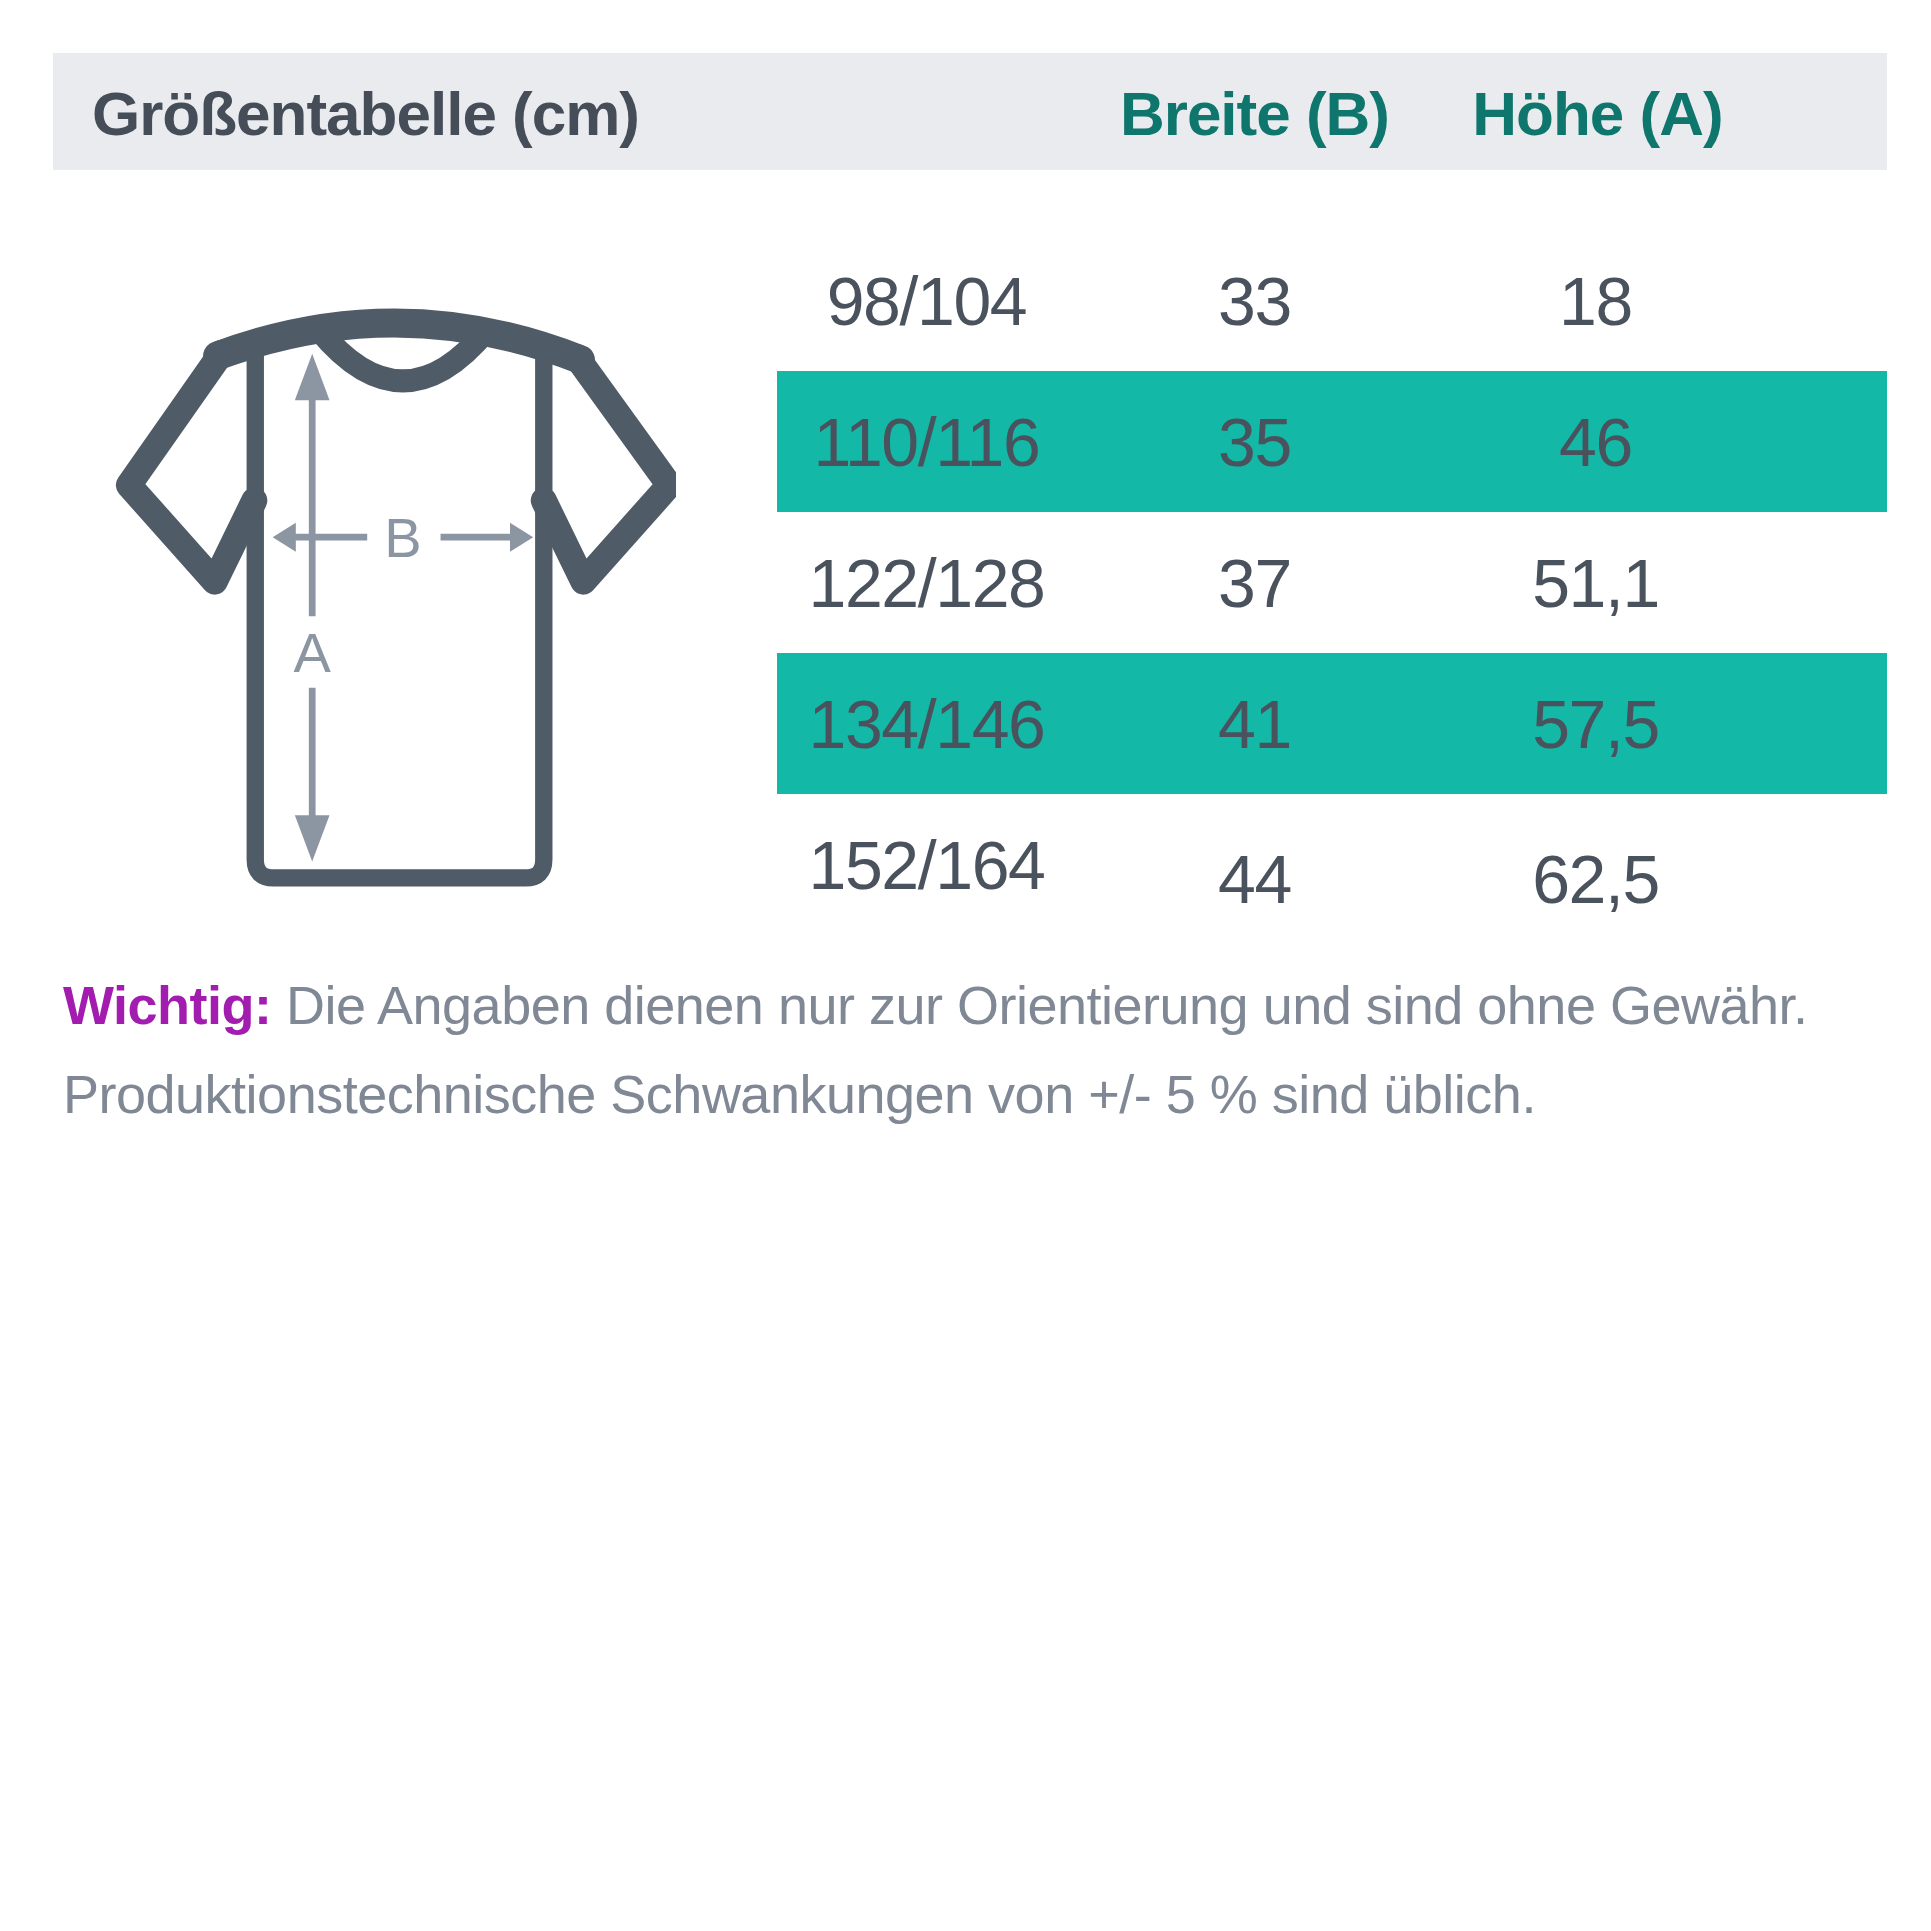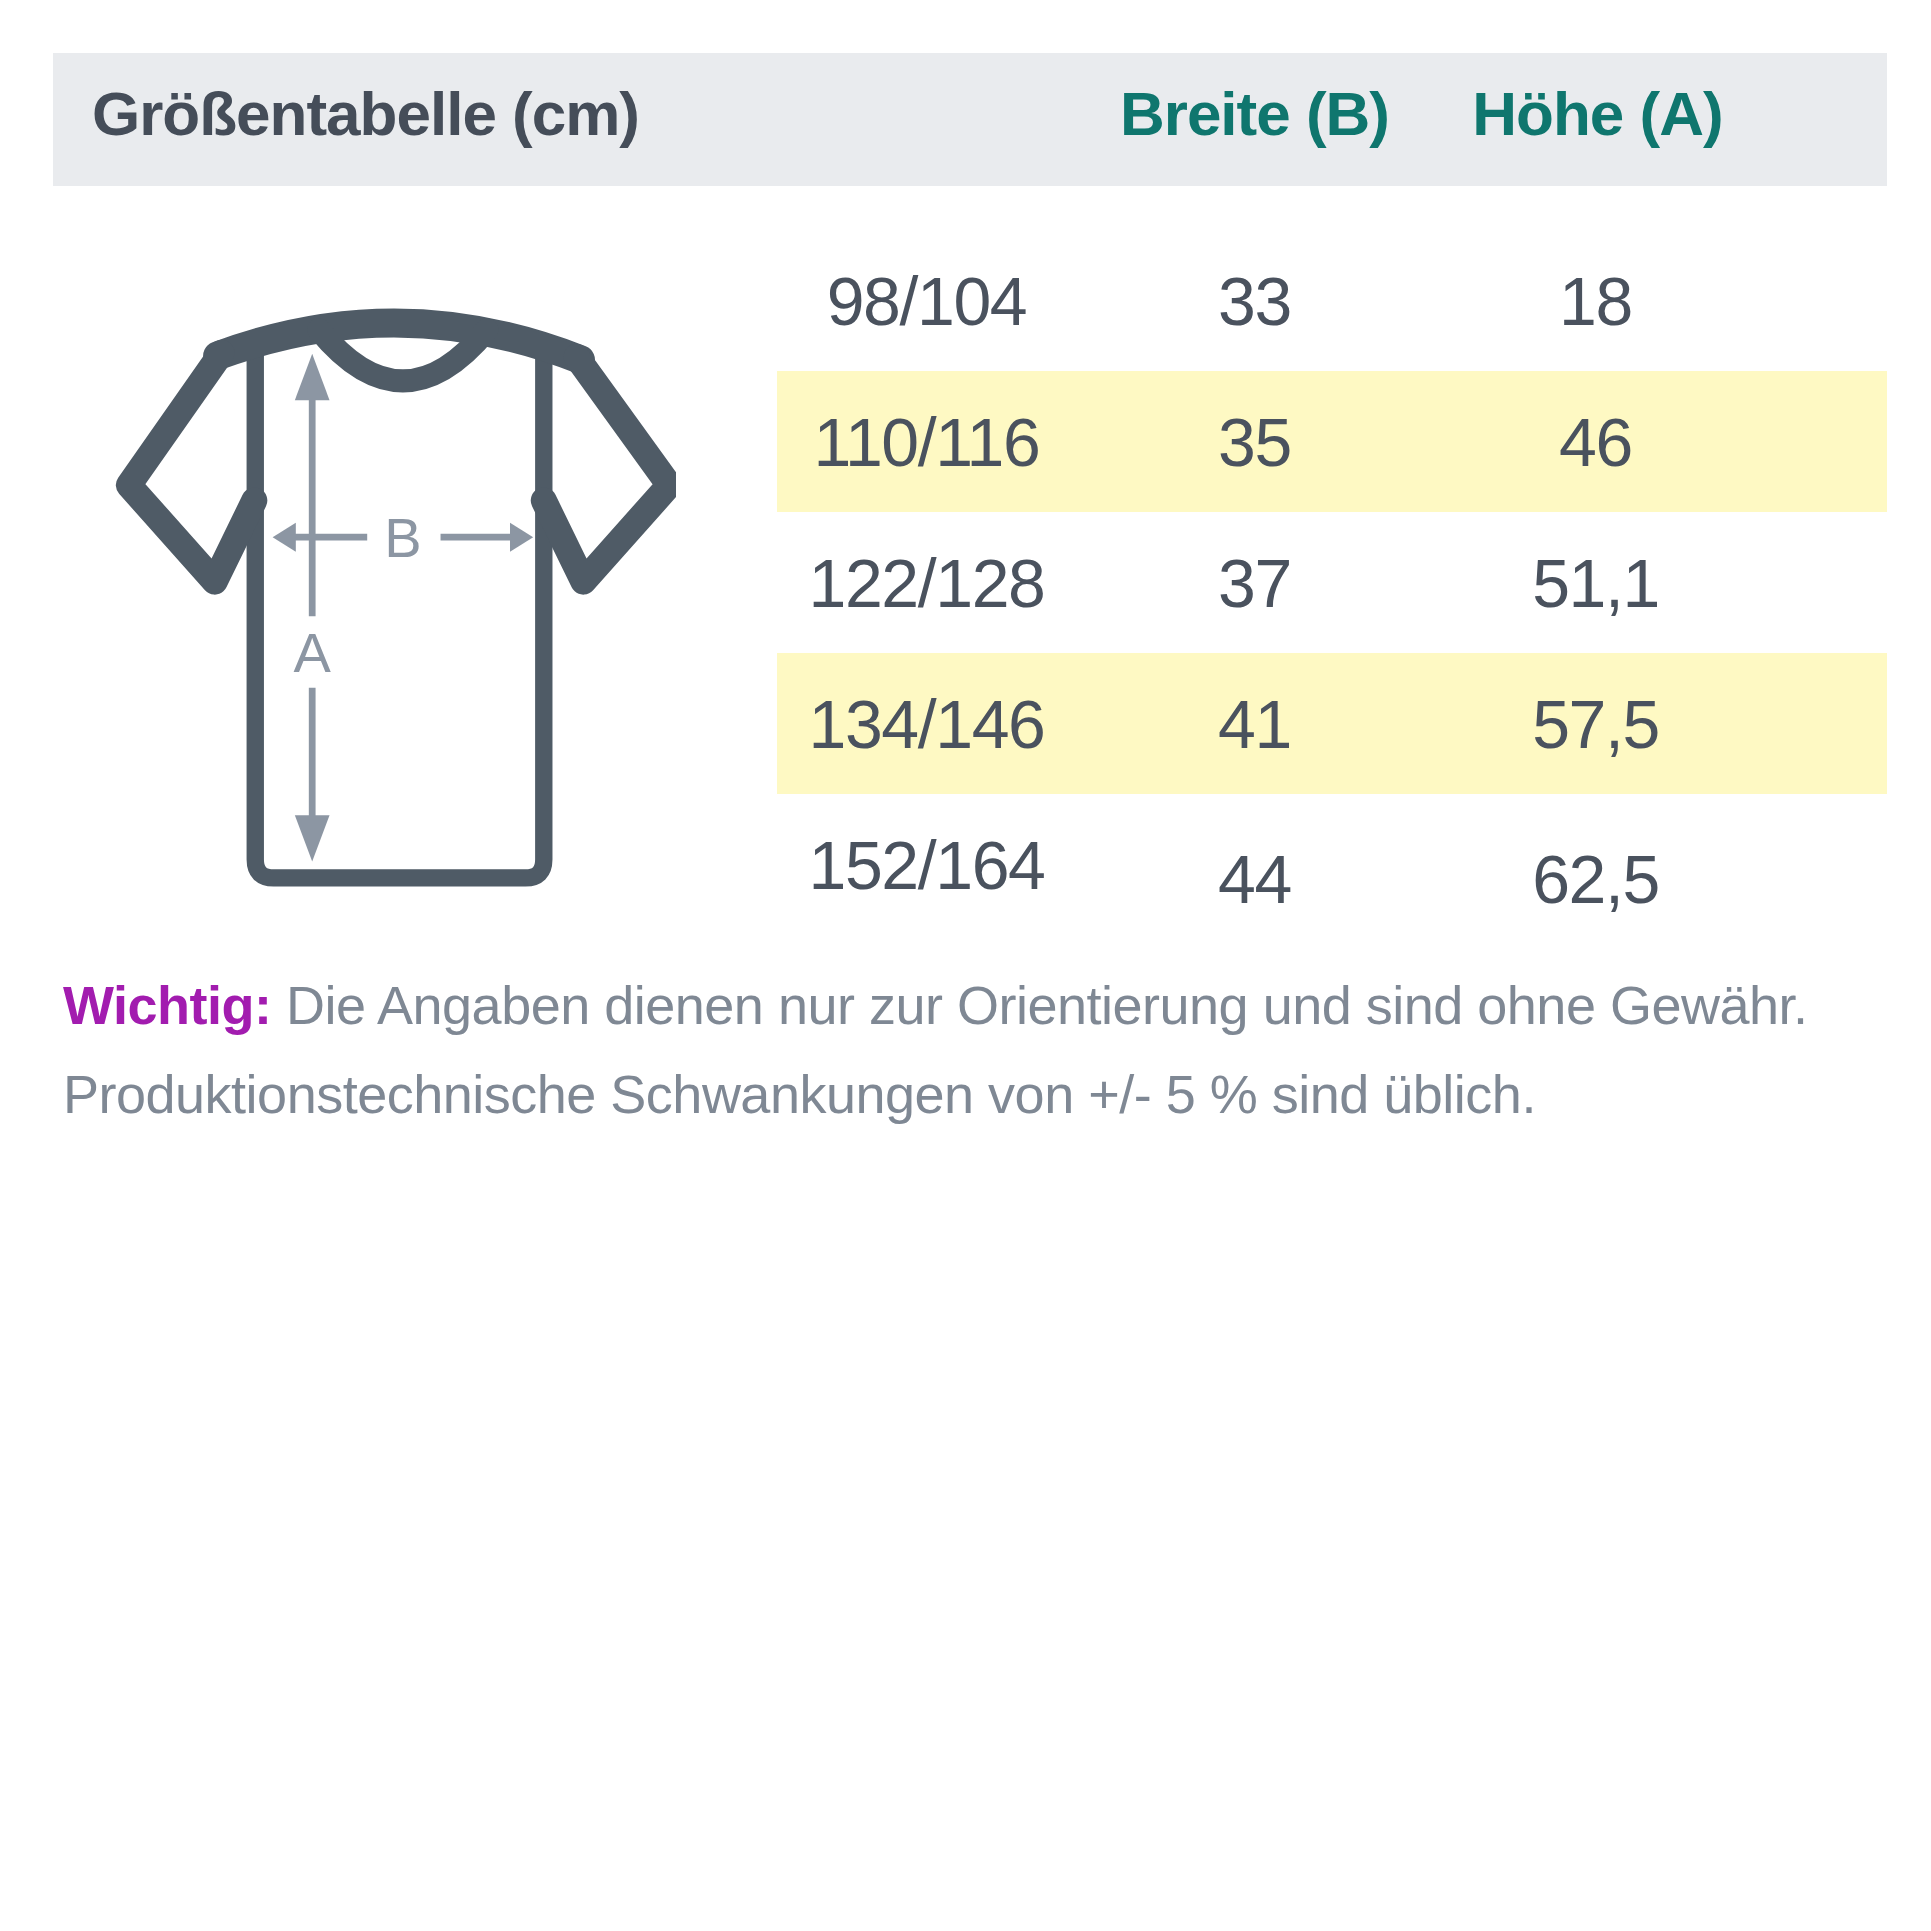--- a/index.html
+++ b/index.html
@@ -9,21 +9,21 @@
     width: 1931px;
     height: 1931px;
     background: #ffffff;
     overflow: hidden;
   }
 
   
   .header-band {
     position: absolute;
     left: 53px; top: 53px;
-    width: 1834px; height: 133px;
+    width: 1834px; height: 117px;
     background: #e9ebee;
   }
   .header-title {
     position: absolute;
     left: 39px; top: 0;
     height: 121px;
     display: flex; align-items: center;
     font-size: 62px; font-weight: bold;
     color: #454d59; letter-spacing: -1px;
     white-space: nowrap;
@@ -39,21 +39,21 @@
   .header-col.breite { left: 1052px; }
   .header-col.hoehe  { left: 1395px; }
 
   
   .rows {
     position: absolute;
     left: 777px; top: 230px;
     width: 1110px;
   }
   .row { position: relative; height: 141px; }
-  .row.striped { background: #fef9c3; }
+  .row.striped { background: #14b8a6; }
   .cell {
     position: absolute; top: 0;
     height: 141px; width: 299px;
     display: flex; align-items: center; justify-content: center;
     font-size: 68px; color: #4a525e;
     letter-spacing: -1.4px;
     white-space: nowrap;
   }
   .cell.c1 { left: 0; }
   .cell.c2 { left: 328px; }

